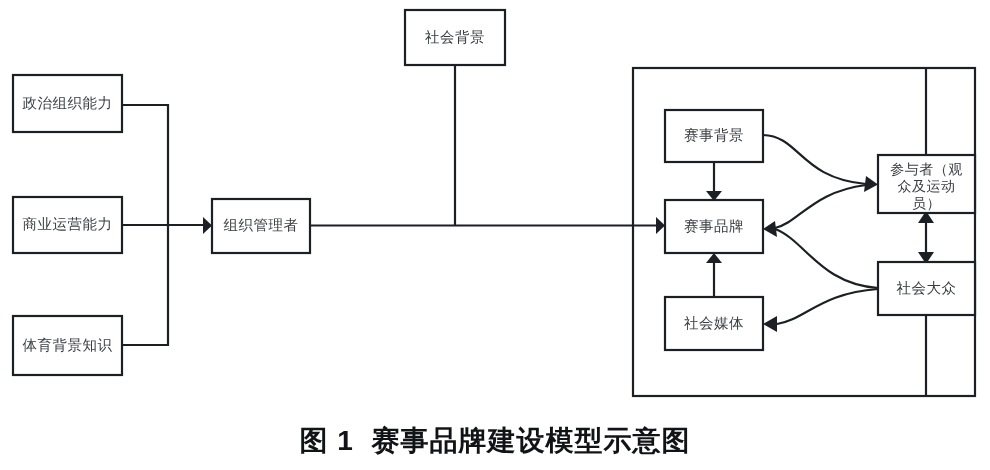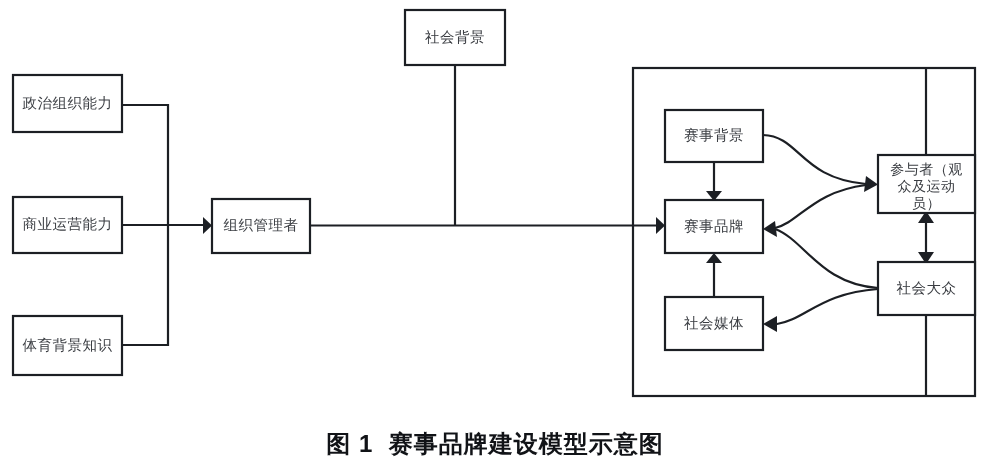--- a/index.html
+++ b/index.html
@@ -64,21 +64,21 @@
     fill: #1c1f24;
     stroke: none;
   }
   .caption {
     position: absolute;
     left: 0;
     right: 0;
     bottom: 10px;
     text-align: center;
     font-family: "Liberation Sans", "DejaVu Sans", sans-serif;
-    font-size: 24px;
+    font-size: 28px;
     font-weight: bold;
     color: #111317;
     letter-spacing: 1px;
     white-space: pre;
   }
 </style>
 </head>
 <body>
 
 <div id="diagram-root">

